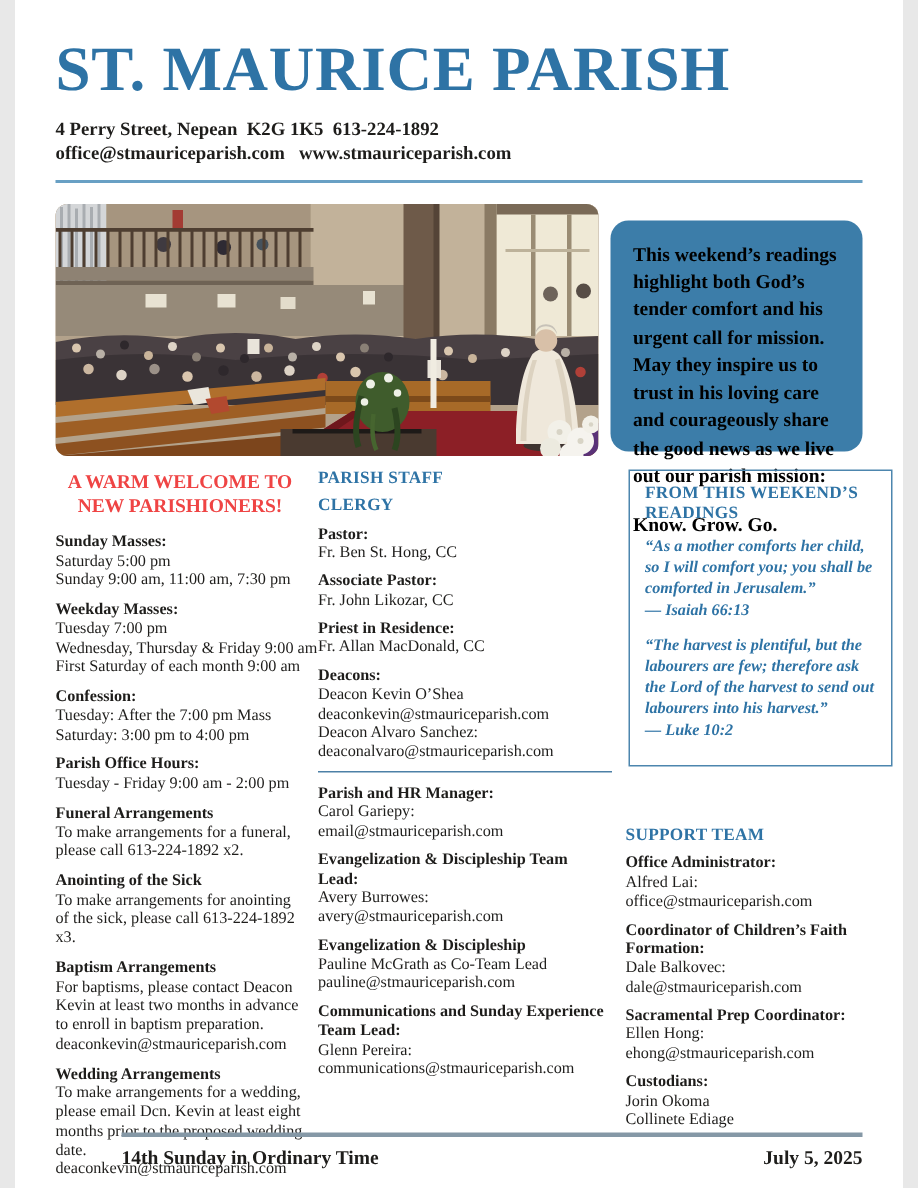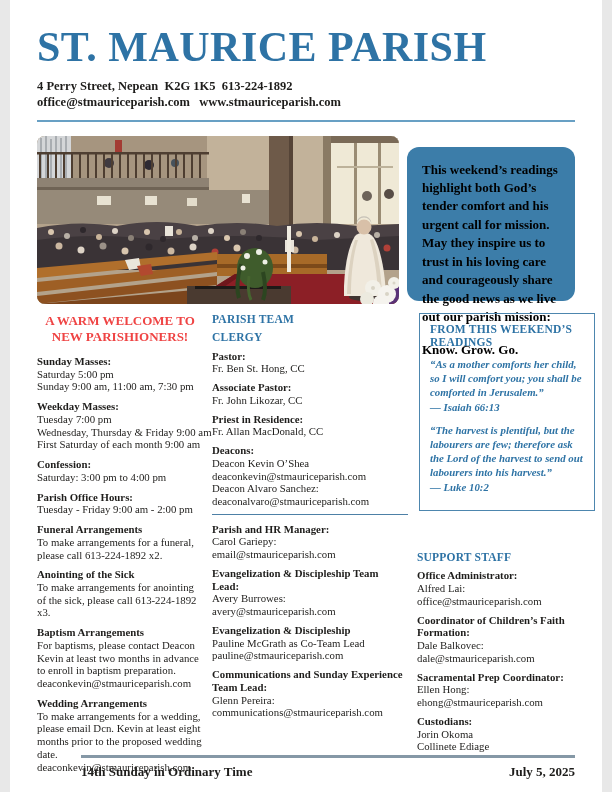--- a/index.html
+++ b/index.html
@@ -213,21 +213,21 @@
     </div>
     <div class="mission">
       <div>This weekend’s readings highlight both God’s tender comfort and his urgent call for mission. May they inspire us to trust in his loving care and courageously share the good news as we live out our parish mission:</div>
       <div class="tagline">Know. Grow. Go.</div>
     </div>
   </div>
 
   <div class="content">
 
     <div class="col-left">
-      <div class="sec-h">PARISH TEAM</div>
+      <div class="sec-h">PARISH STAFF</div>
       <div class="sec-h">CLERGY</div>
       <div>
 
           <div class="entry">
             <div class="entry-label">Pastor:</div>
             <div>
               <div class="line">Fr. Ben St. Hong, CC</div>
             </div>
           </div>
 
@@ -301,21 +301,21 @@
               <p>“As a mother comforts her child, so I will comfort you; you shall be comforted in Jerusalem.”</p>
               <div class="cite">— Isaiah 66:13</div>
             </div>
 
             <div class="quote">
               <p>“The harvest is plentiful, but the labourers are few; therefore ask the Lord of the harvest to send out labourers into his harvest.”</p>
               <div class="cite">— Luke 10:2</div>
             </div>
           </div>
       </div>
-      <div class="sec-h">SUPPORT STAFF</div>
+      <div class="sec-h">SUPPORT TEAM</div>
       <div>
 
           <div class="entry">
             <div class="entry-label">Office Administrator:</div>
             <div>
               <div class="line">Alfred Lai:</div>
               <div class="line">office@stmauriceparish.com</div>
             </div>
           </div>
 
@@ -362,20 +362,21 @@
             <div>
               <div class="line">Tuesday 7:00 pm</div>
               <div class="line">Wednesday, Thursday &amp; Friday 9:00 am</div>
               <div class="line">First Saturday of each month 9:00 am</div>
             </div>
           </div>
 
           <div class="entry">
             <div class="entry-label">Confession:</div>
             <div>
+              <div class="line">Tuesday: After the 7:00 pm Mass</div>
               <div class="line">Saturday: 3:00 pm to 4:00 pm</div>
             </div>
           </div>
 
           <div class="entry">
             <div class="entry-label">Parish Office Hours:</div>
             <div>
               <div class="line">Tuesday - Friday 9:00 am - 2:00 pm</div>
             </div>
           </div>

